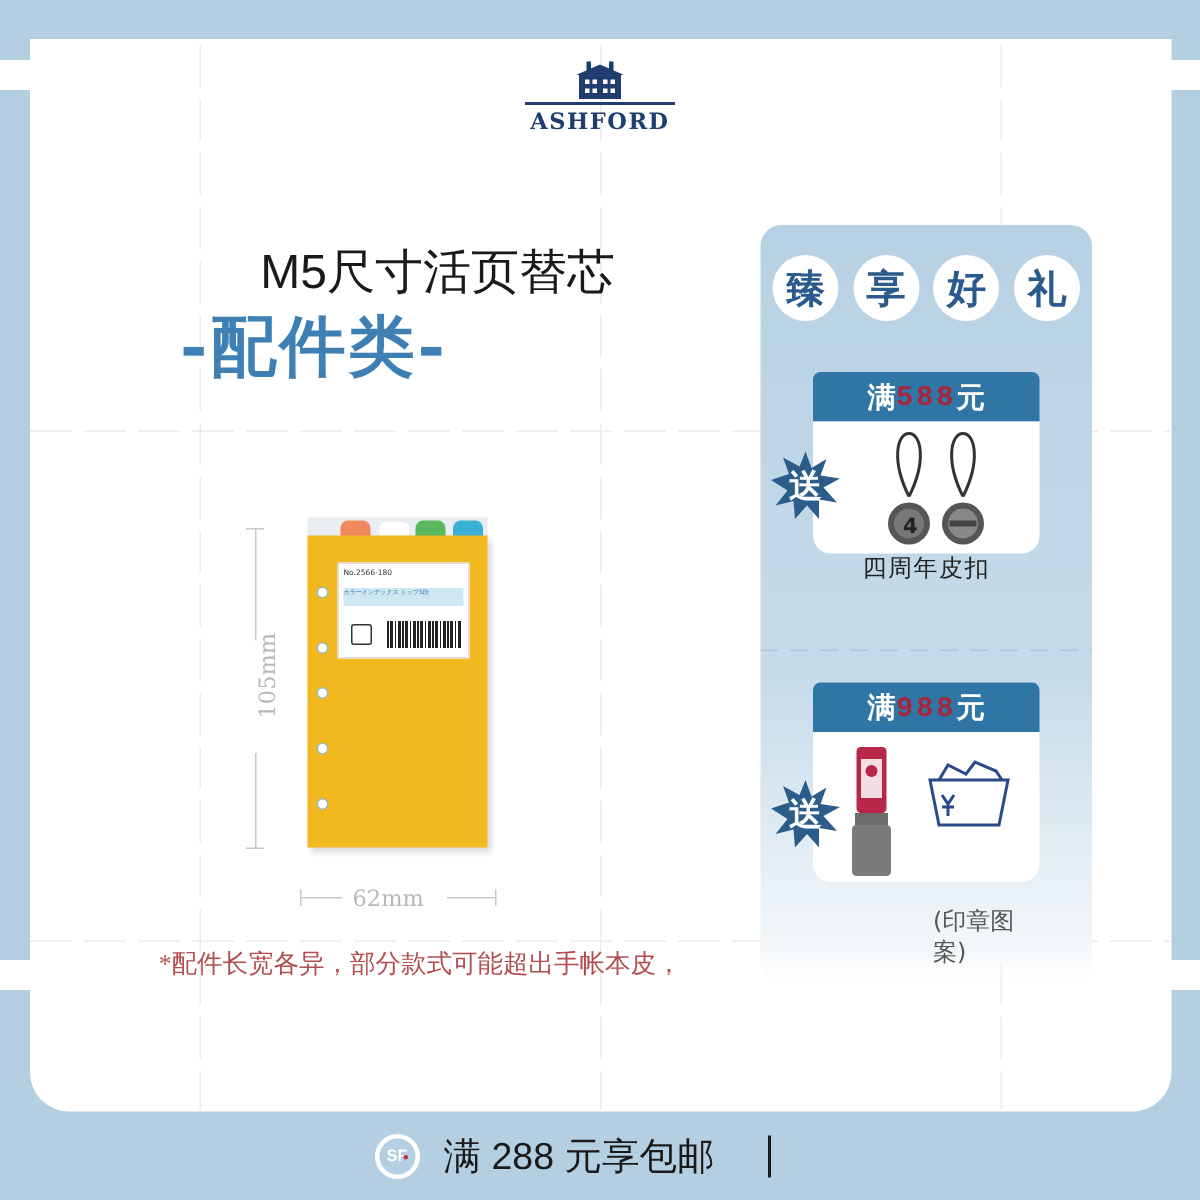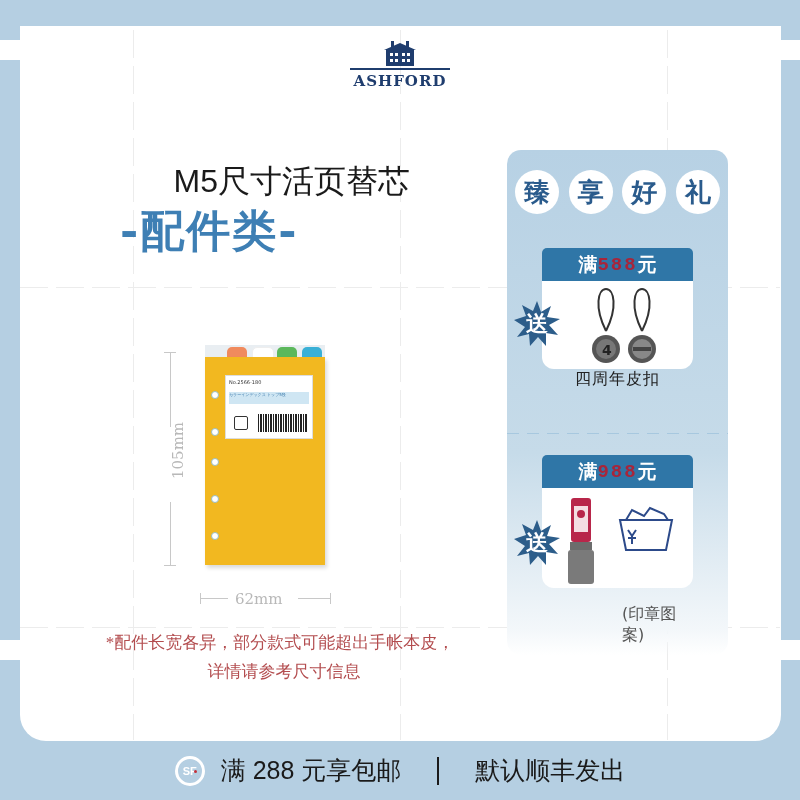--- a/index.html
+++ b/index.html
@@ -123,21 +123,20 @@
 <div class="dim-h">
   <div class="tick" style="left:0;"></div>
   <div class="line" style="left:0;width:28px;"></div>
   <div class="txt">62mm</div>
   <div class="line" style="left:98px;width:32px;"></div>
   <div class="tick" style="left:130px;"></div>
 </div>
 
 <div class="note">
   <div>*配件长宽各异，部分款式可能超出手帐本皮，</div>
-  <div style="padding-left:8px;">详情请参考尺寸信息</div>
 </div>
 
 <div class="gift">
   <div class="gift-title">
     <div class="circle">臻</div>
     <div class="circle">享</div>
     <div class="circle">好</div>
     <div class="circle">礼</div>
   </div>
 
@@ -200,14 +199,13 @@
   </div>
 </div>
 
 <div class="footer">
   <div class="sf">
       <span>SF</span>
       <div class="dot"></div>
     </div>
   <span>满 288 元享包邮</span>
   <div class="sep"></div>
-  <span>默认顺丰发出</span>
 </div>
 
 </body></html>

